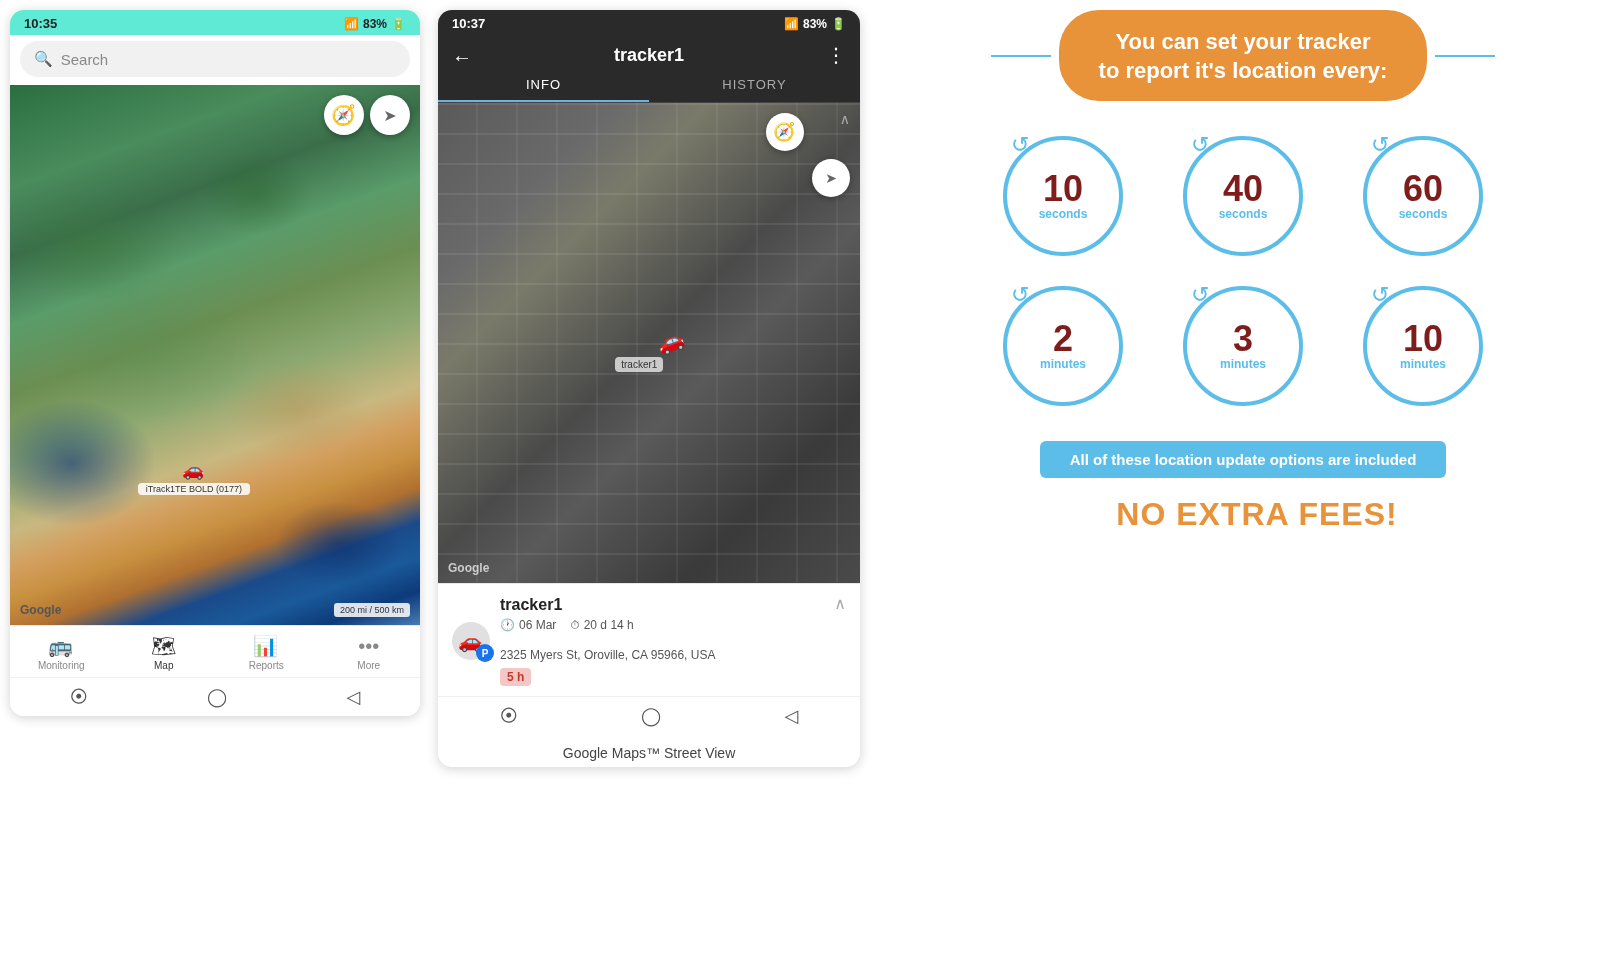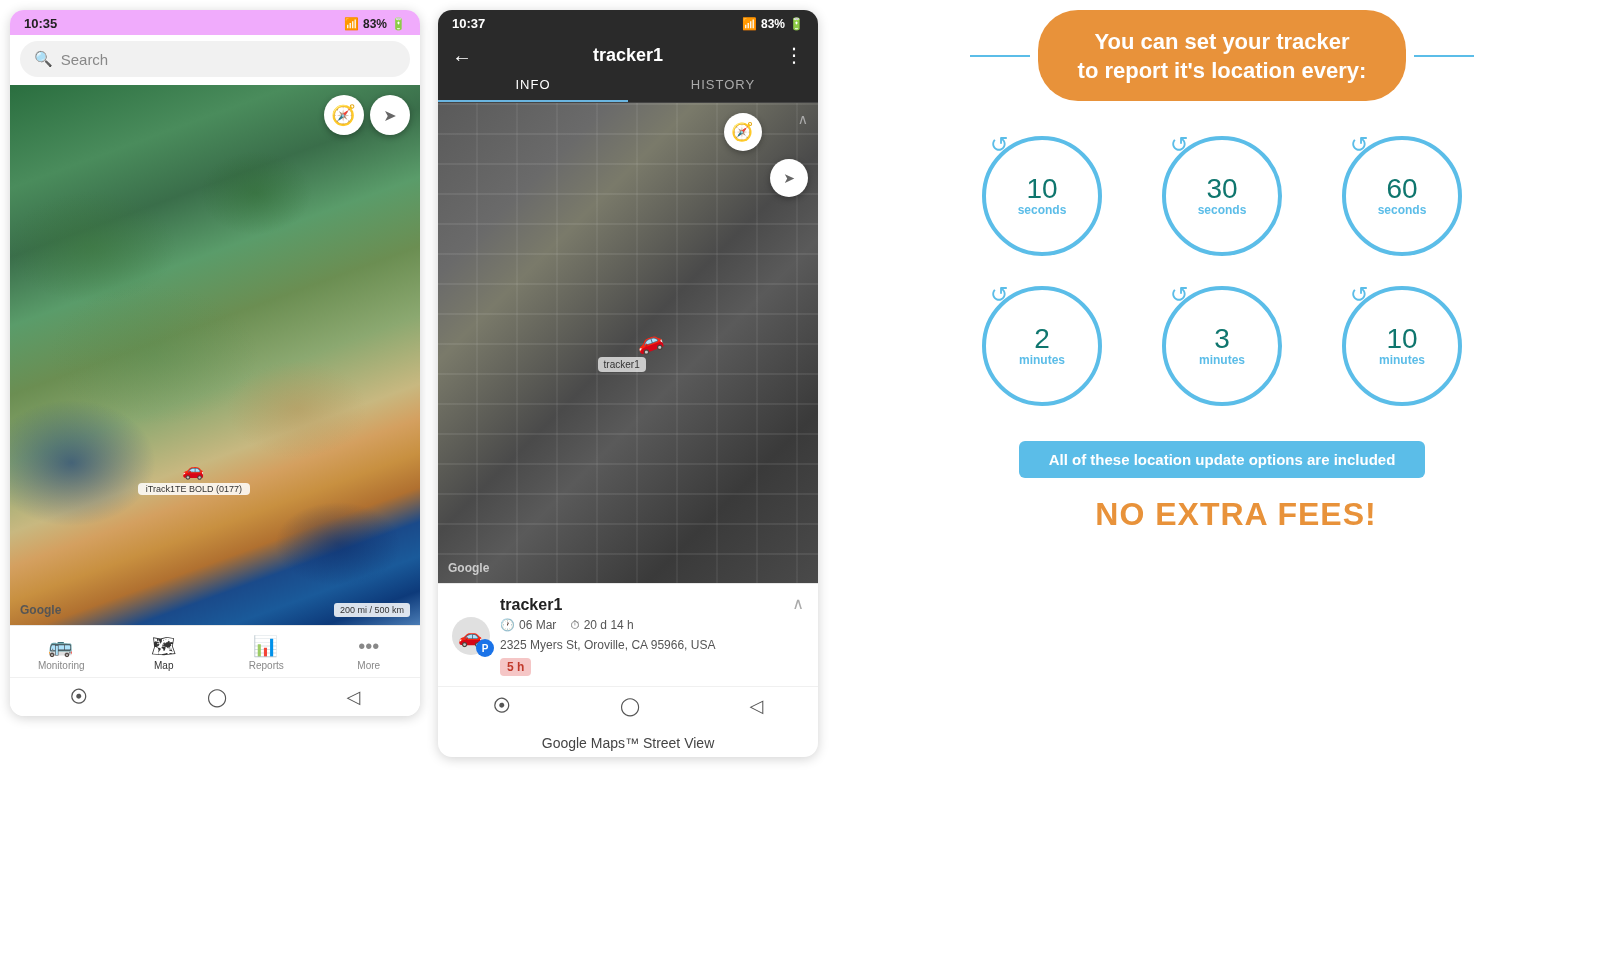--- a/index.html
+++ b/index.html
@@ -19,21 +19,21 @@
       width: 410px;
       margin: 10px 0 10px 10px;
       background: #fff;
       border-radius: 14px;
       box-shadow: 0 2px 12px rgba(0,0,0,0.18);
       overflow: hidden;
       display: flex;
       flex-direction: column;
     }
     .phone-status-bar {
-      background: #f0abfc;
+      background: #5eead4;
       display: flex;
       justify-content: space-between;
       align-items: center;
       padding: 6px 14px 4px;
       font-size: 13px;
       font-weight: 600;
       color: #222;
     }
     .status-icons { display: flex; gap: 4px; align-items: center; font-size: 12px; }
     .search-bar {
@@ -145,21 +145,21 @@
     .android-btn { font-size: 18px; color: #555; }
     .caption {
       text-align: center;
       font-size: 14px;
       color: #444;
       padding: 10px 0 6px;
     }
 
     
     .phone-right {
-      width: 380px;
+      width: 422px;
       margin: 10px 0 10px 18px;
       background: #fff;
       border-radius: 14px;
       box-shadow: 0 2px 12px rgba(0,0,0,0.18);
       overflow: hidden;
       display: flex;
       flex-direction: column;
     }
     .phone-header-dark {
       background: #2a2a2a;
@@ -272,21 +272,21 @@
       border-radius: 50%;
       display: flex; align-items: center; justify-content: center;
       color: #fff; font-size: 10px; font-weight: 700;
       position: absolute;
       bottom: -2px; right: -4px;
     }
     .tracker-avatar-wrap { position: relative; }
     .tracker-name { font-size: 16px; font-weight: 600; color: #222; }
     .tracker-meta { display: flex; gap: 14px; margin-top: 4px; font-size: 12px; color: #555; }
     .tracker-meta span { display: flex; align-items: center; gap: 4px; }
-    .tracker-address { font-size: 12px; color: #555; margin-top: 6px; }
+    .tracker-address { font-size: 12px; color: #555; margin-top: 16px; }
     .time-badge {
       background: #f5c6c6;
       color: #c0392b;
       border-radius: 4px;
       padding: 2px 7px;
       font-size: 12px;
       font-weight: 600;
       margin-top: 6px;
       display: inline-block;
     }
@@ -353,23 +353,23 @@
       background: #fff;
     }
     .circle-arrow {
       position: absolute;
       top: -8px;
       left: 4px;
       color: #5bbde8;
       font-size: 22px;
     }
     .circle-number {
-      font-size: 28px;
-      font-weight: 400;
-      color: #0f766e;
+      font-size: 36px;
+      font-weight: 700;
+      color: #7f1d1d;
       line-height: 1;
     }
     .circle-unit {
       font-size: 12px;
       font-weight: 600;
       color: #5bbde8;
     }
     .info-included-box {
       background: #5bbde8;
       border-radius: 6px;
@@ -515,21 +515,21 @@
     <div class="circle-item">
       <div class="circle-ring">
         <span class="circle-arrow">↺</span>
         <span class="circle-number">10</span>
         <span class="circle-unit">seconds</span>
       </div>
     </div>
     <div class="circle-item">
       <div class="circle-ring">
         <span class="circle-arrow">↺</span>
-        <span class="circle-number">30</span>
+        <span class="circle-number">40</span>
         <span class="circle-unit">seconds</span>
       </div>
     </div>
     <div class="circle-item">
       <div class="circle-ring">
         <span class="circle-arrow">↺</span>
         <span class="circle-number">60</span>
         <span class="circle-unit">seconds</span>
       </div>
     </div>

